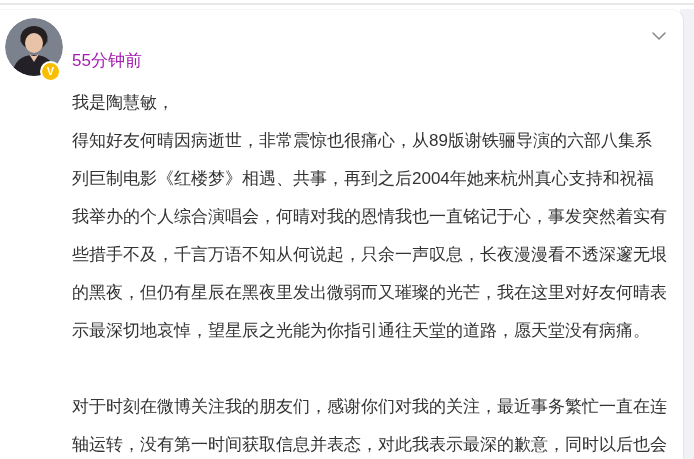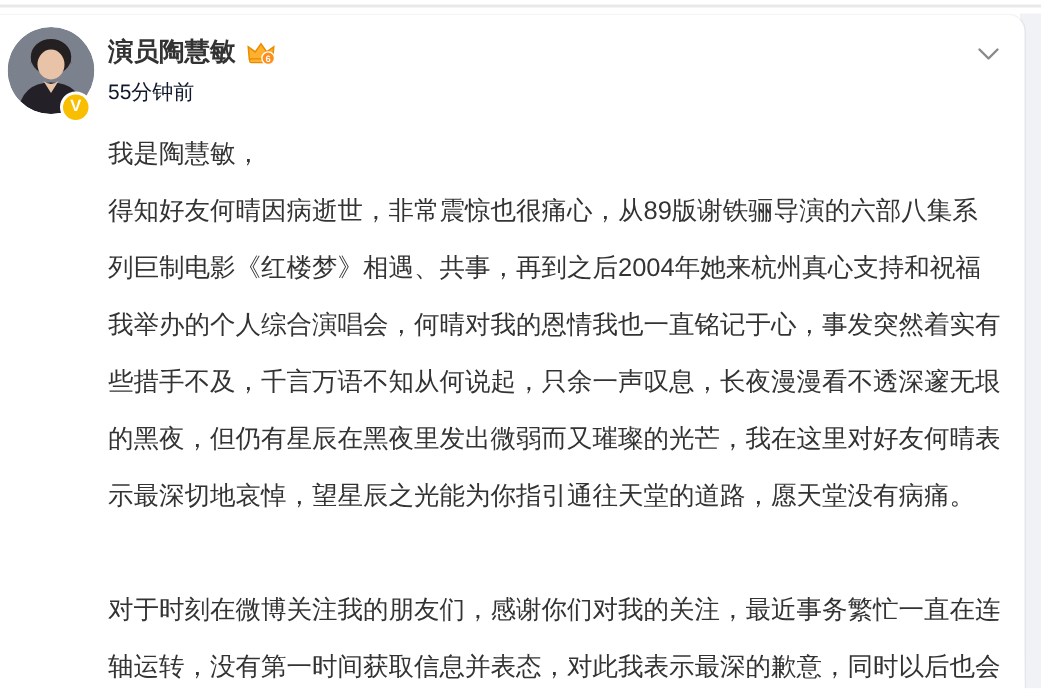--- a/index.html
+++ b/index.html
@@ -42,21 +42,21 @@
   }
   .author-name{
     font-size:17px;font-weight:bold;color:#333333;line-height:20px;
     cursor:pointer;white-space:nowrap;
   }
   .vip-crown{
     margin-left:7px;display:inline-block;width:20px;height:17px;
   }
   .timestamp{
     position:absolute;left:72px;top:42px;
-    font-size:14px;color:#0f172a;line-height:18px;cursor:pointer;
+    font-size:17px;color:#a21caf;line-height:18px;cursor:pointer;
   }
   .chevron-btn{
     position:absolute;left:648px;top:17px;width:22px;height:18px;
     display:flex;align-items:center;justify-content:center;cursor:pointer;
   }
   .post-text{
     position:absolute;left:72px;top:74px;width:596px;
     font-size:17px;line-height:38px;color:#333333;
     white-space:pre-wrap;word-break:break-all;
   }
@@ -84,31 +84,20 @@
         <ellipse cx="29" cy="20" rx="13.5" ry="12" fill="#241f21"></ellipse>
         <ellipse cx="29" cy="25" rx="9" ry="10" fill="#e9c3a8"></ellipse>
         <path d="M15.5,25 Q16,9 29,9 Q42,9 42.5,25 Q40,13 29,14 Q18,13 15.5,25 Z" fill="#241f21"></path>
         <path d="M7,58 Q9,37 29,37 Q49,37 51,58 Z" fill="#232127"></path>
         <path d="M24,36 L29,44 L34,36 Q29,40 24,36 Z" fill="#e9c3a8"></path>
       </g>
     </svg>
   </div>
   <div class="verified-badge">V</div>
 
-  <div class="author-row">
-    <span class="author-name">演员陶慧敏</span>
-    <span class="vip-crown">
-      <svg width="20" height="17" viewBox="0 0 20 17">
-        <path d="M2.2,12.5 L1.5,4.2 L6.2,7.6 L10,2.2 L13.8,7.6 L18.5,4.2 L17.8,12.5 Z" fill="#ffb02e" stroke="#e88d00" stroke-width="1"></path>
-        <rect x="2.4" y="12.2" width="15.2" height="2.6" rx="1.2" fill="#ffb02e" stroke="#e88d00" stroke-width="0.8"></rect>
-        <circle cx="14.8" cy="11.8" r="4.2" fill="#ff8d1a" stroke="#ffffff" stroke-width="0.9"></circle>
-        <text x="14.8" y="14.1" font-size="6.2" font-weight="bold" fill="#ffffff" text-anchor="middle">6</text>
-      </svg>
-    </span>
-  </div>
 
   <div class="timestamp">55分钟前</div>
 
   <div class="chevron-btn">
     <svg width="16" height="10" viewBox="0 0 16 10">
       <polyline points="2,2 8,8 14,2" fill="none" stroke="#8a8a8a" stroke-width="1.6" stroke-linecap="round" stroke-linejoin="round"></polyline>
     </svg>
   </div>
 
   <div class="post-text"><span>我是陶慧敏，

